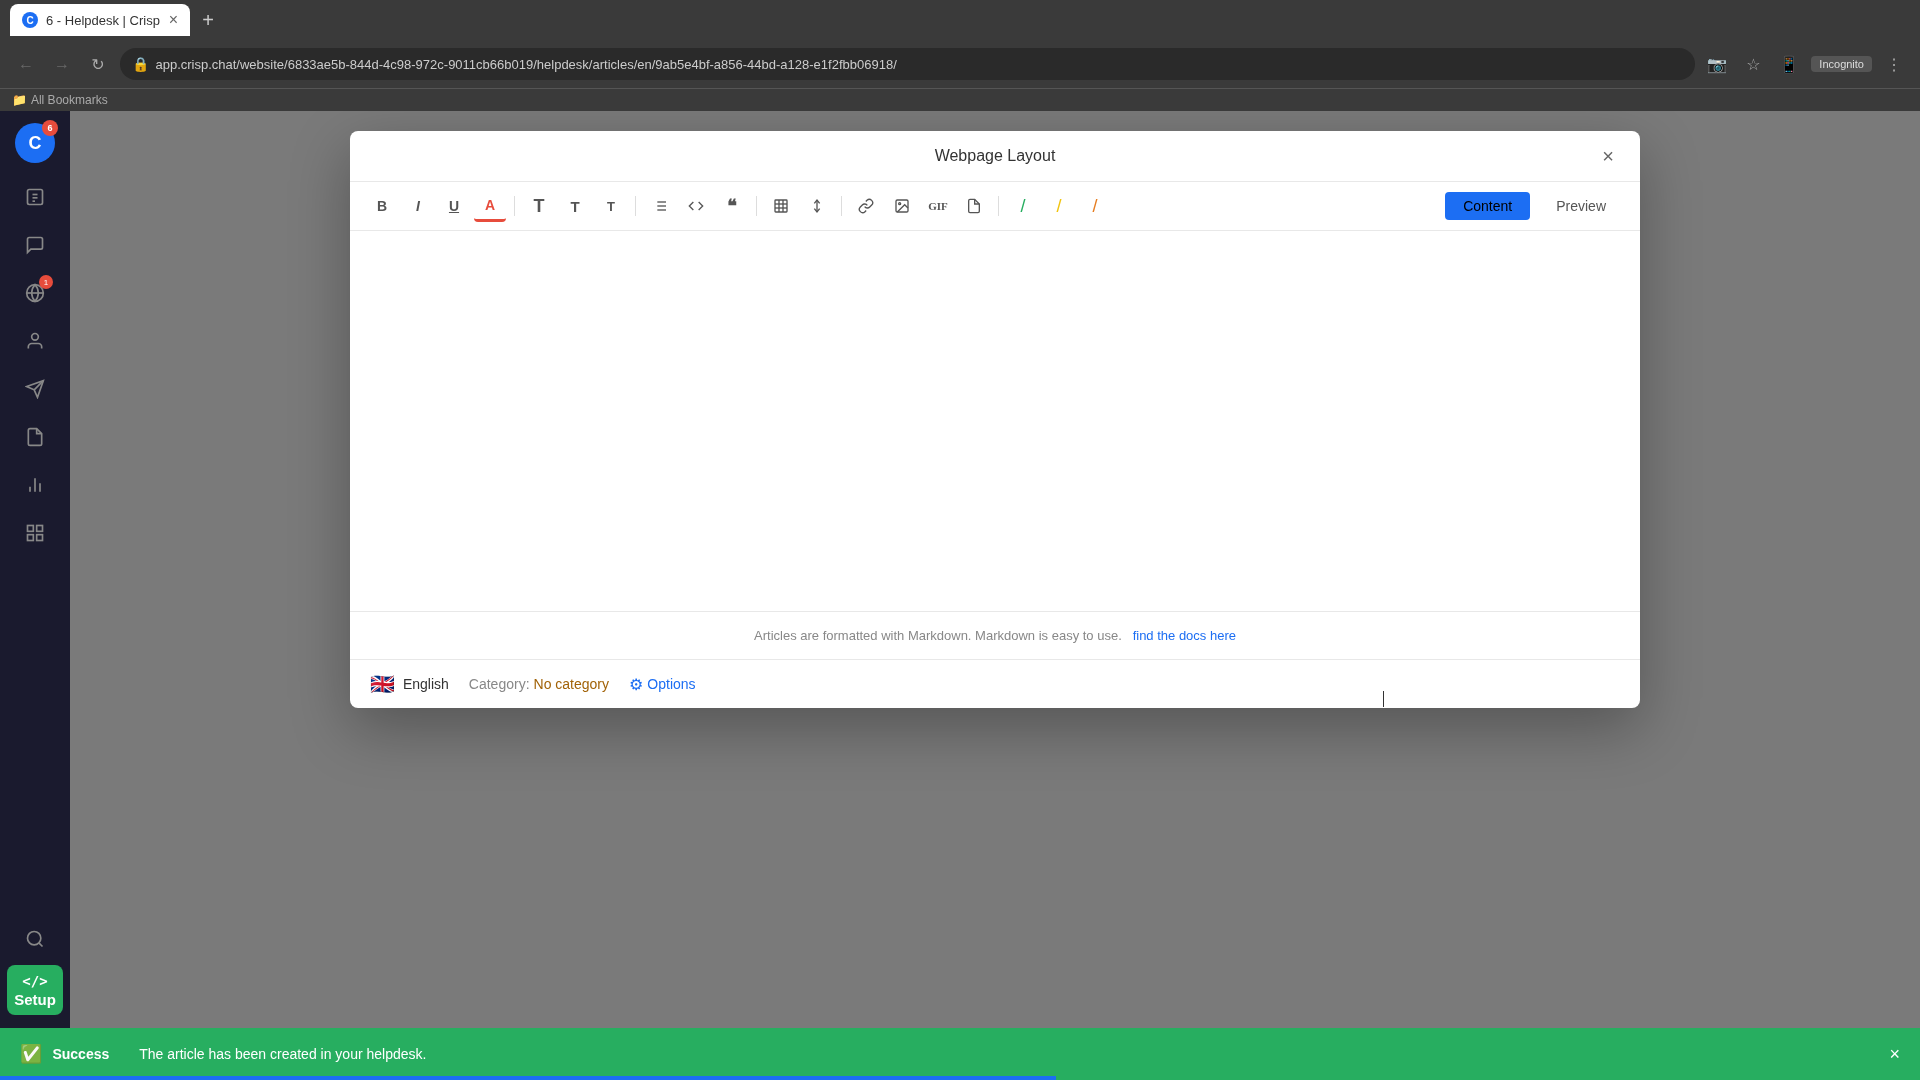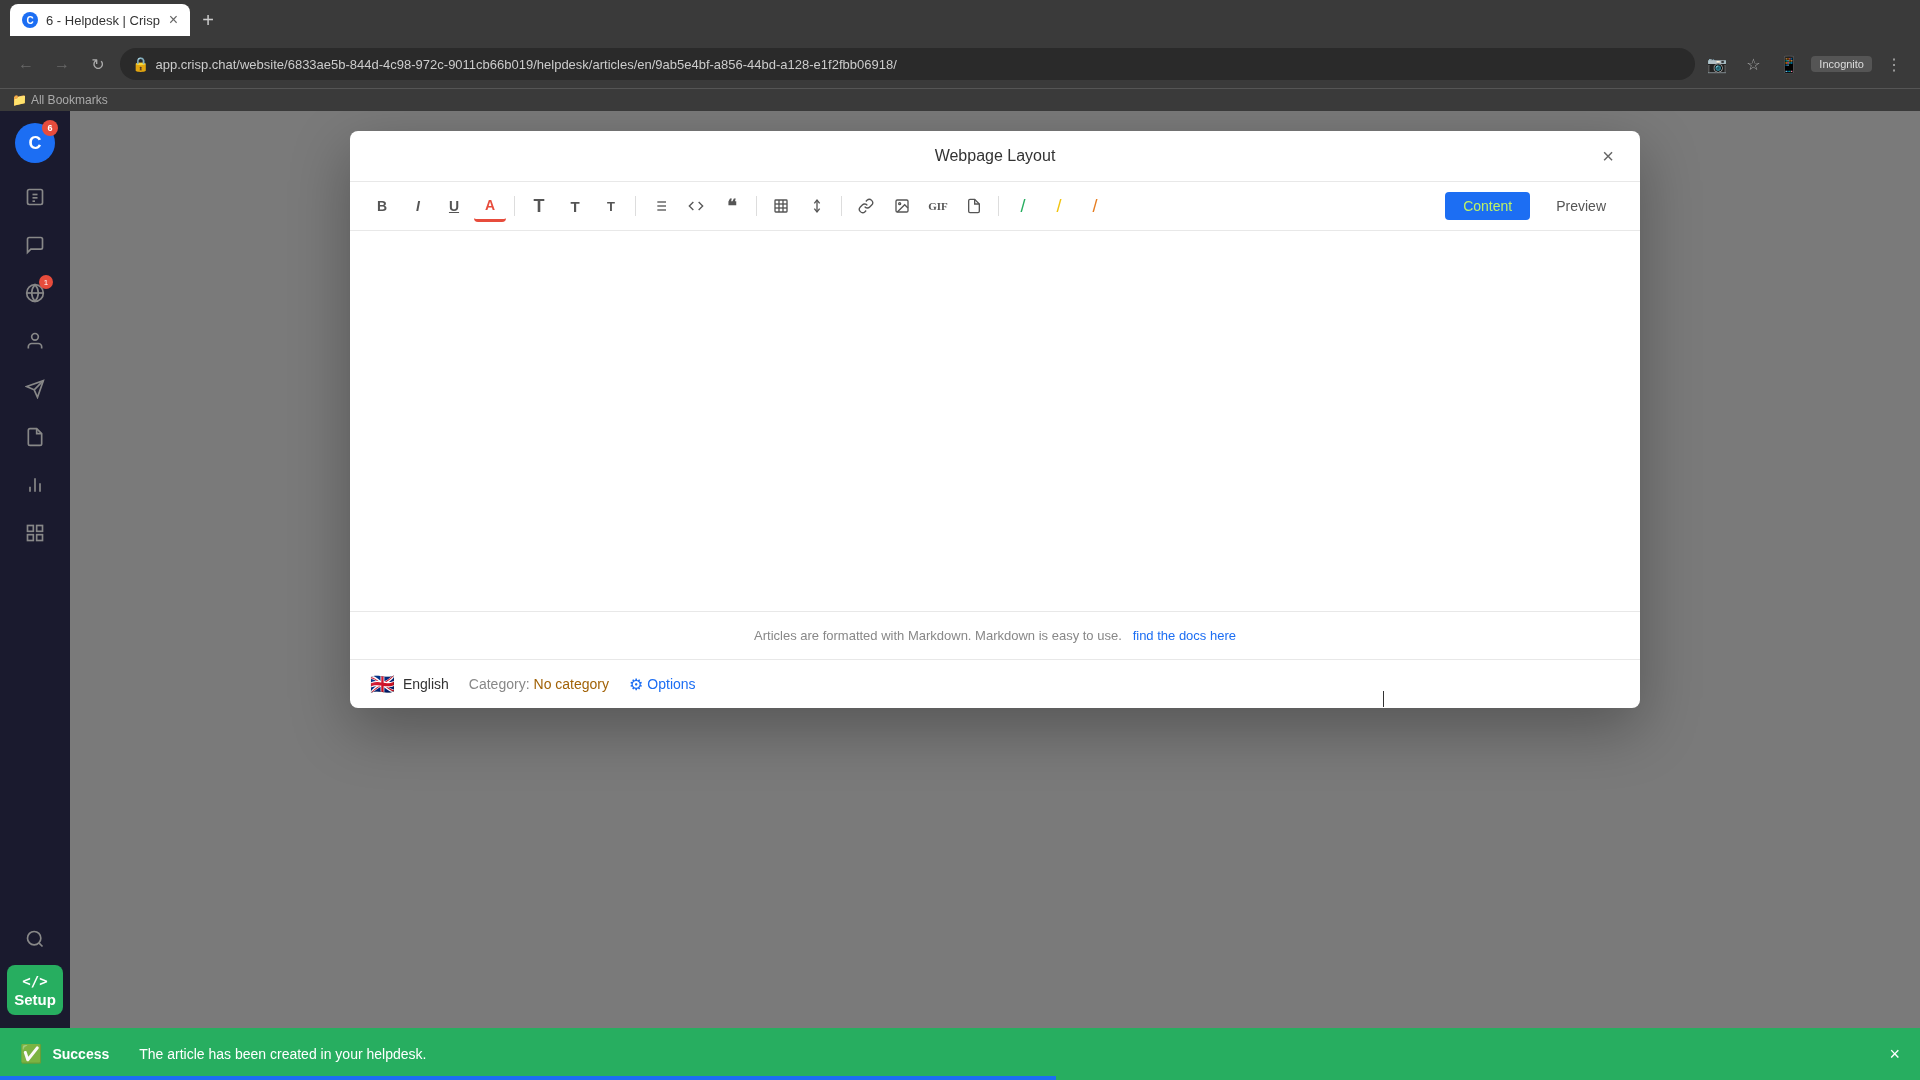--- a/index.html
+++ b/index.html
@@ -47,21 +47,21 @@
     .modal-title { font-size: 16px; font-weight: 500; color: #333; }
     .modal-close { position: absolute; right: 16px; top: 50%; transform: translateY(-50%); background: none; border: none; font-size: 20px; color: #666; cursor: pointer; width: 32px; height: 32px; display: flex; align-items: center; justify-content: center; }
 
     
     .editor-toolbar { display: flex; align-items: center; padding: 8px 16px; border-bottom: 1px solid #e8e8e8; gap: 4px; }
     .toolbar-btn { width: 32px; height: 32px; display: flex; align-items: center; justify-content: center; border: none; background: none; cursor: pointer; border-radius: 4px; font-size: 14px; color: #555; font-weight: bold; }
     .toolbar-btn.underline { text-decoration: underline; }
     .toolbar-sep { width: 1px; height: 20px; background: #ddd; margin: 0 4px; }
     .toolbar-spacer { flex: 1; }
     .toolbar-right { display: flex; gap: 8px; }
-    .btn-content { background: #1c6ef3; color: #bef264; padding: 6px 18px; border-radius: 4px; border: none; cursor: pointer; font-size: 14px; font-weight: 500; text-align: center; }
+    .btn-content { background: #1c6ef3; color: #000000; padding: 6px 18px; border-radius: 4px; border: none; cursor: pointer; font-size: 14px; font-weight: 500; text-align: center; }
     .btn-preview { background: none; border: none; color: #555; padding: 6px 18px; cursor: pointer; font-size: 14px; }
 
     
     .draft-banner { background: #5bc0de; padding: 12px 20px; text-align: center; color: white; font-size: 14px; }
 
     
     .editor-area { flex: 1; padding: 20px; min-height: 380px; background: #fff; position: relative; cursor: text; }
     .cursor-blink { display: inline-block; width: 1px; height: 16px; background: #333; animation: blink 1s infinite; position: absolute; top: 460px; left: 1033px; }
     @keyframes blink { 0%,100%{opacity:1} 50%{opacity:0} }
 

